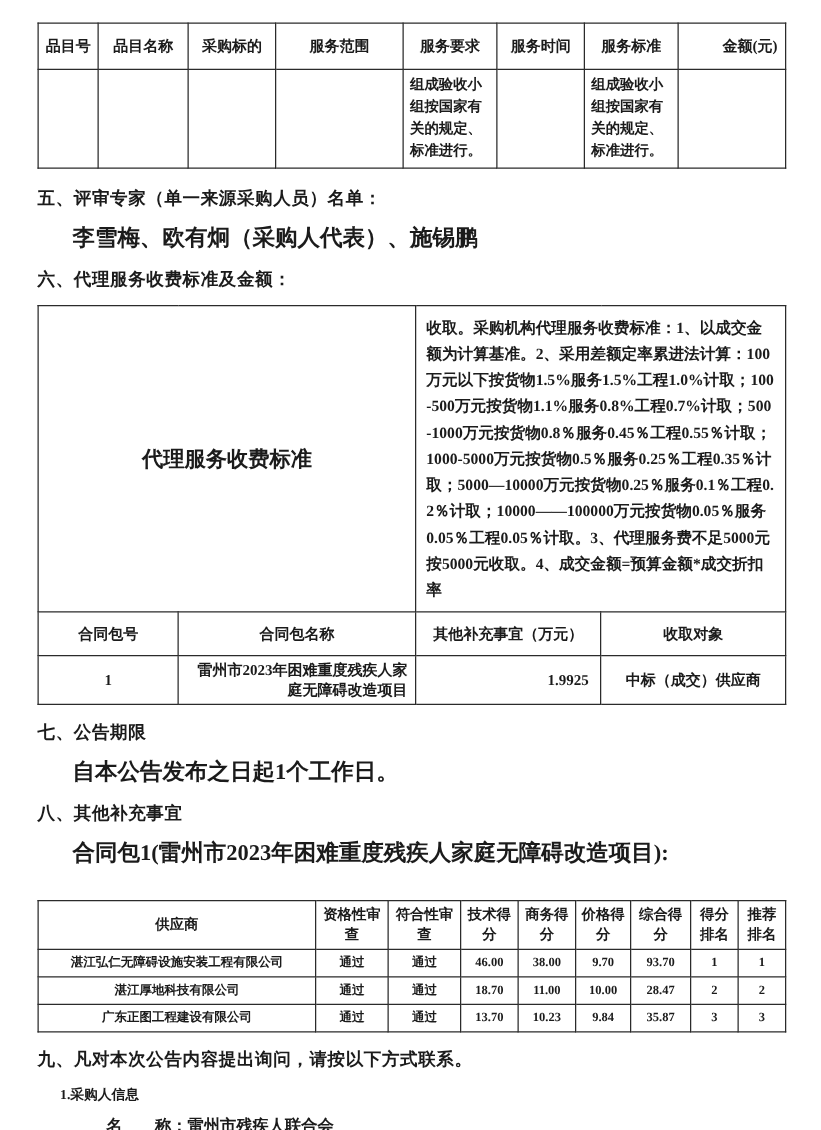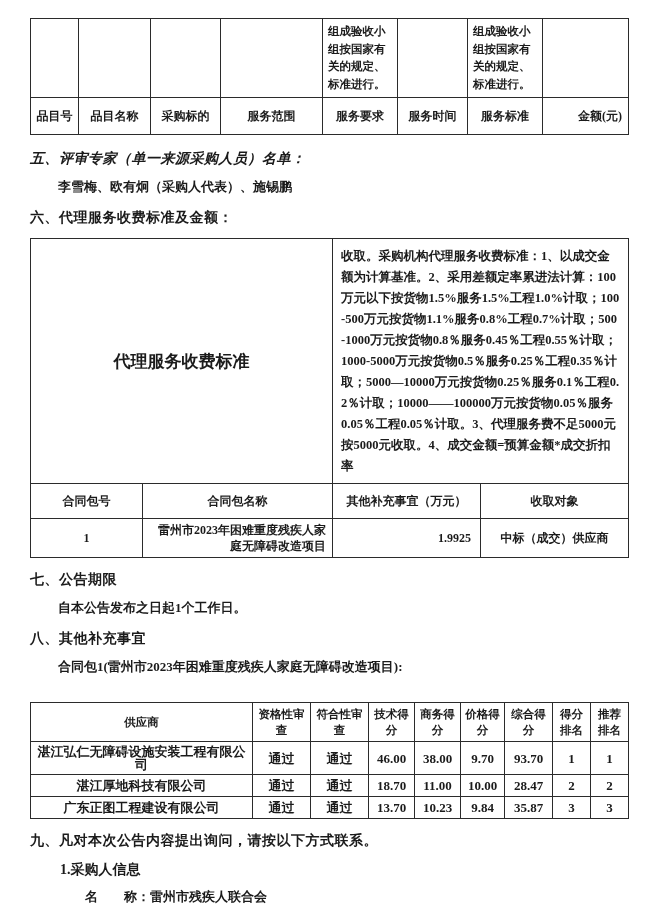--- a/index.html
+++ b/index.html
@@ -24,64 +24,64 @@
   .t2{margin-top:11px;}
   .t2 .std-label{height:240px;font-size:17px;}
   .t2 .std-text{text-align:left;font-size:12.5px;line-height:21px;padding:5px 8px;}
   .t2 th{height:30px;}
   .t2 td{height:30px;font-family:Liberation Serif, serif;}
   .t2 td.left{text-align:right;padding:3px 6px;line-height:16px;}
   .t2 td.num{padding-right:9px;}
   
   .t3{margin-top:26px;}
   .t3 th{height:34px;font-size:11.5px;line-height:16px;padding:2px 2px;}
-  .t3 td{height:15px;font-size:13px;line-height:13px;padding:3px 2px;}
+  .t3 td{height:15px;font-size:10px;line-height:13px;padding:3px 2px;}
   
   .h{font-size:14px;margin:13px 0 0 0;letter-spacing:0.5px;}
-  .h.after-table{margin-top:15px;font-style:italic;}
-  .indent1{margin:10px 0 0 28px;font-size:13px;}
-  .small-label{margin:11px 0 0 30px;font-size:14px;}
+  .h.after-table{margin-top:15px;}
+  .indent1{margin:10px 0 0 28px;font-size:18px;}
+  .small-label{margin:11px 0 0 18px;font-size:11px;}
   .indent2{margin:9px 0 0 55px;font-size:13px;}
 </style>
 </head>
 <body>
 
 <div class="page">
 
   <table class="t1">
     <colgroup>
       <col style="width:48px">
         <col style="width:72px">
         <col style="width:70px">
         <col style="width:102px">
       <col style="width:75px">
         <col style="width:70px">
         <col style="width:75px">
         <col style="width:86px">
     </colgroup>
     <tbody>
         <tr>
+      <th>品目号</th>
+      <th>品目名称</th>
+      <th>采购标的</th>
+      <th>服务范围</th>
+      <th>服务要求</th>
+      <th>服务时间</th>
+      <th>服务标准</th>
+      <th class="num">金额(元)</th>
+    </tr>
+    <tr>
       <td></td>
       <td></td>
       <td></td>
       <td></td>
       <td class="wrap">组成验收小组按国家有关的规定、标准进行。</td>
       <td></td>
       <td class="wrap">组成验收小组按国家有关的规定、标准进行。</td>
       <td></td>
-    </tr>
-    <tr>
-      <th>品目号</th>
-      <th>品目名称</th>
-      <th>采购标的</th>
-      <th>服务范围</th>
-      <th>服务要求</th>
-      <th>服务时间</th>
-      <th>服务标准</th>
-      <th class="num">金额(元)</th>
     </tr>
   </tbody>
     </table>
 
   <div class="h after-table">五、评审专家（单一来源采购人员）名单：</div>
   <div class="indent1">李雪梅、欧有炯（采购人代表）、施锡鹏</div>
 
   <div class="h">六、代理服务收费标准及金额：</div>
 
   <table class="t2">

